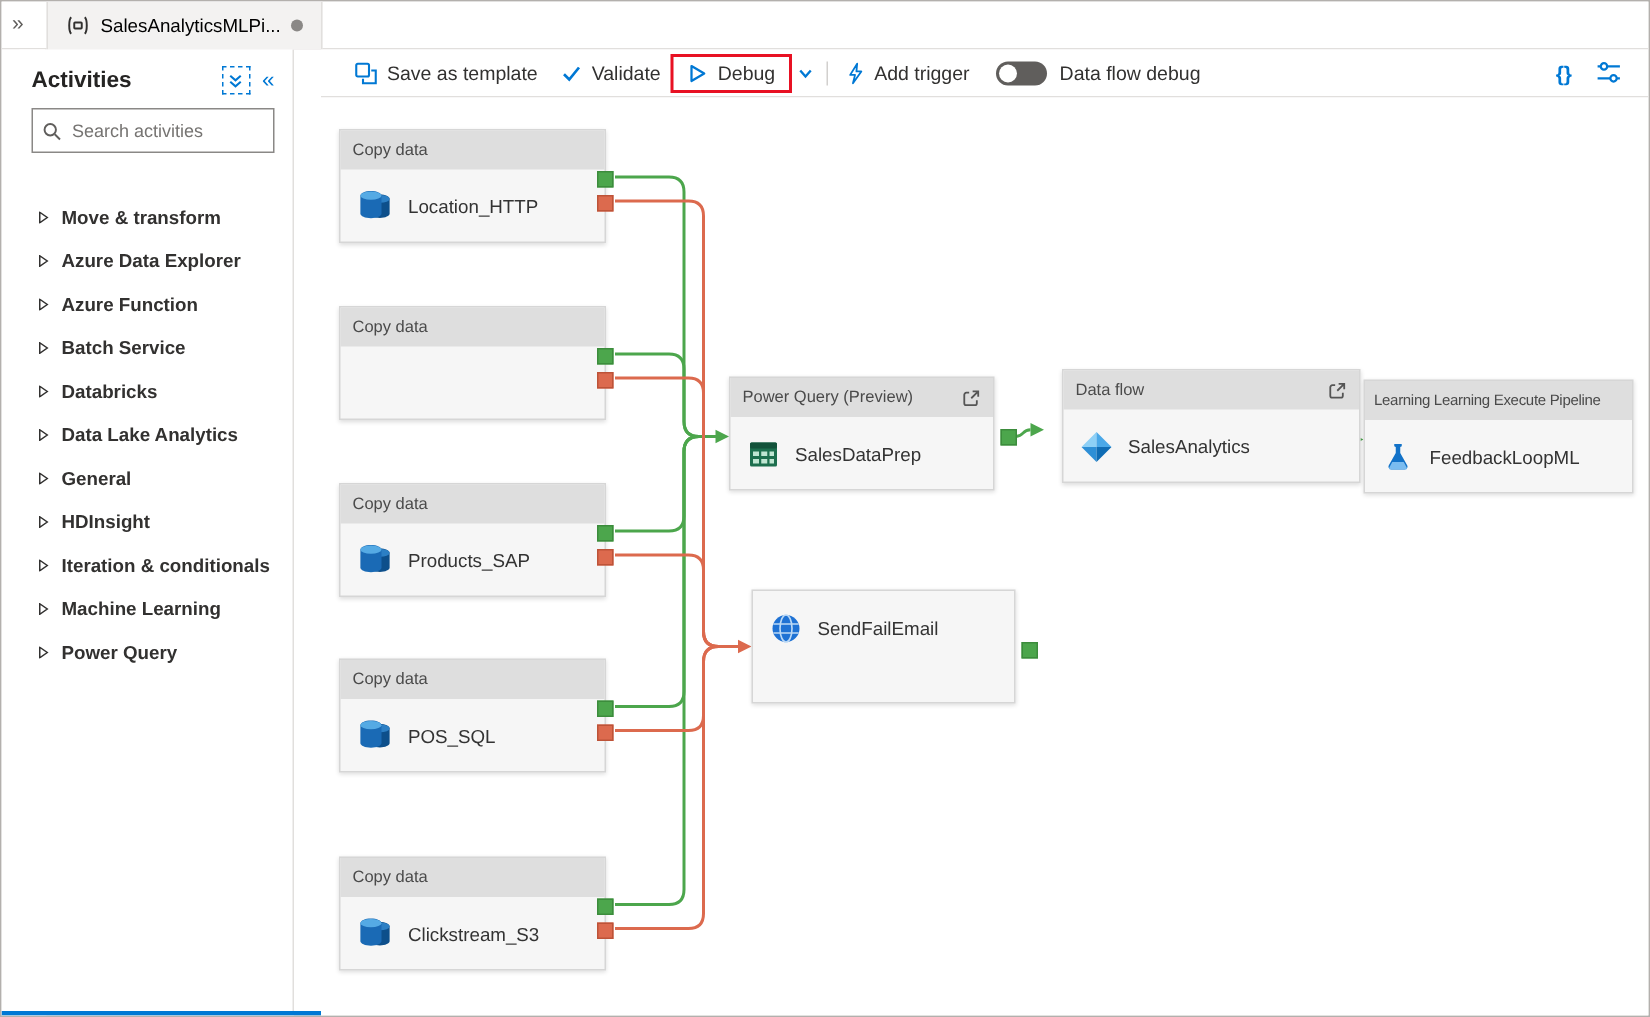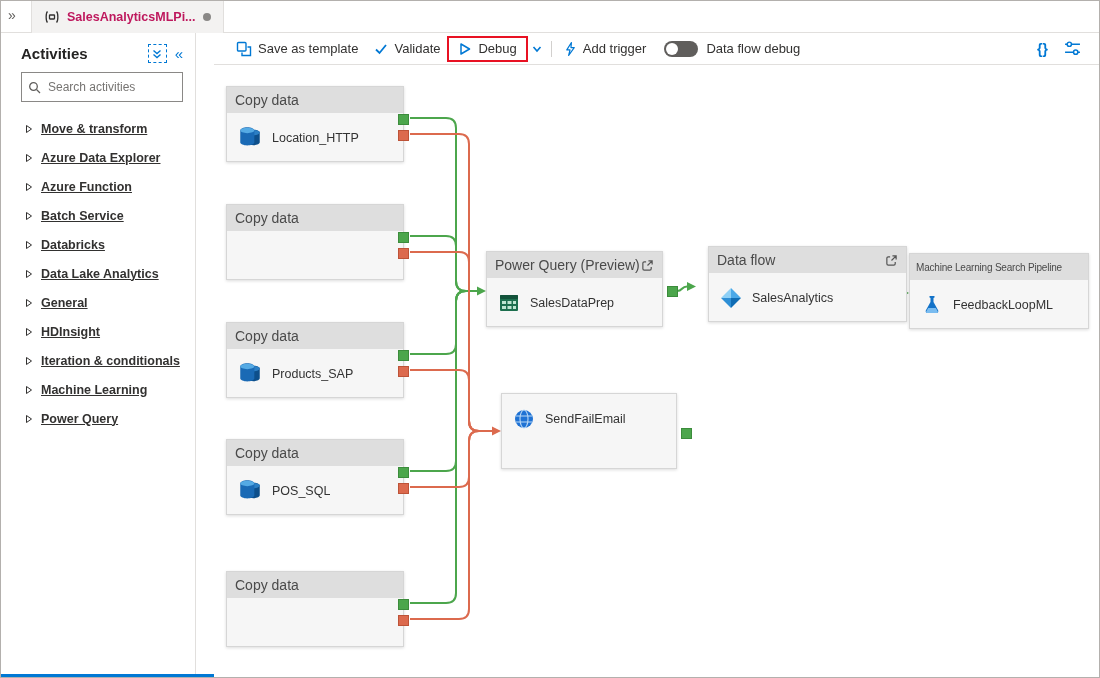--- a/index.html
+++ b/index.html
@@ -4,53 +4,53 @@
 <style>
   * { box-sizing: border-box; }
   html,body { margin:0; padding:0; }
   body { font-family:"Liberation Sans", sans-serif; color:#323130; background:#fff; }
   .app { position:relative; width:1100px; height:678px; background:#fff; border:1px solid #b3b0ad; overflow:hidden; }
 
   
   .tabbar { position:absolute; left:0; top:0; right:0; height:32px; background:#fff; border-bottom:1px solid #e1dfdd; }
   .expand-left { position:absolute; left:7px; top:6px; font-size:14px; color:#605e5c; cursor:pointer; }
   .tab { position:absolute; left:30px; top:0; height:32px; display:flex; align-items:center; gap:7px; padding:0 12px; background:#f3f2f1; border-left:1px solid #e1dfdd; border-right:1px solid #e1dfdd; }
-  .tab-title { font-size:12.5px; font-weight:700; color:#be185d; white-space:nowrap; }
+  .tab-title { font-size:12.5px; font-weight:400; color:#000000; white-space:nowrap; }
   .dirty-dot { width:8px; height:8px; border-radius:50%; background:#8a8886; }
 
   
   .leftstrip { position:absolute; left:0; top:32px; width:30px; bottom:0; background:#fff; border-right:1px solid #e1dfdd; }
   .sidebar { position:absolute; left:12px; top:32px; width:183px; bottom:0; background:#fff; border-right:1px solid #e1dfdd; }
   .sidebar-header { display:flex; align-items:center; gap:8px; padding:11px 12px 9px 8px; }
   .sidebar-title { flex:1; font-size:15px; font-weight:700; color:#252423; }
   .dash-box { display:inline-flex; align-items:center; justify-content:center; width:19px; height:19px; border:1px dashed #0078d4; cursor:pointer; }
   .collapse-glyph { color:#0078d4; font-size:15px; line-height:1; cursor:pointer; }
   .search-box { display:flex; align-items:center; gap:5px; margin:0 12px 0 8px; height:23px; border:1px solid #8a8886; padding:14px 6px; background:#fff; }
   .search-box input { border:none; outline:none; flex:1; font-size:12px; font-family:"Liberation Sans", sans-serif; color:#323130; background:transparent; }
   .search-box input::placeholder { color:#767472; }
-  .tree { margin-top:12px;text-decoration:underline; }
+  .tree { margin-top:28px; }
   .tree-item { display:flex; align-items:center; gap:8px; height:29px; padding-left:12px; font-size:12.5px; font-weight:600; color:#323130; cursor:pointer; white-space:nowrap; }
   .caret { display:inline-flex; width:8px; }
 
   
   .toolbar { position:absolute; left:213px; top:32px; right:0; height:32px; background:#fff; border-bottom:1px solid #e1dfdd; display:flex; align-items:center; padding:0 14px; }
   .tb-btn { display:flex; align-items:center; gap:6px; font-size:13px; color:#323130; padding:0 8px; height:32px; cursor:pointer; white-space:nowrap; }
   .tb-divider { width:1px; height:16px; background:#d2d0ce; margin:0 4px; }
   .debug-wrap { position:relative; margin:0 2px; }
   .annotation-box { position:absolute; left:-3px; right:-3px; top:3px; bottom:3px; border:2px solid #e81123; pointer-events:none; }
   .toggle { position:relative; width:34px; height:16px; border-radius:9px; background:#605e5c; cursor:pointer; margin:0 8px 0 10px; flex:none; }
   .toggle .knob { position:absolute; left:2px; top:2px; width:12px; height:12px; border-radius:50%; background:#fff; }
   .toolbar-right { margin-left:auto; display:flex; align-items:center; gap:16px; padding-right:4px; }
   .code-braces { color:#0078d4; font-size:14px; font-weight:700; cursor:pointer; }
 
   
   .canvas { position:absolute; left:213px; top:64px; right:0; bottom:0; background:#fff; overflow:hidden; }
   .wires { position:absolute; left:0; top:0; pointer-events:none; }
   .node { position:absolute; height:76px; background:#f6f6f6; border:1px solid #d6d6d6; box-shadow:0 1px 3px rgba(0,0,0,.14); cursor:pointer; }
-  .node-header { display:flex; align-items:center; height:26px; background:#dedede; padding:0 8px; font-size:14px; color:#4a4a4a; white-space:nowrap; overflow:hidden; }
+  .node-header { display:flex; align-items:center; height:26px; background:#dedede; padding:0 8px; font-size:11px; color:#4a4a4a; white-space:nowrap; overflow:hidden; }
   .node-header.tight { font-size:10px; letter-spacing:-0.2px; padding:0 6px; }
   .hdr-open { margin-left:auto; display:inline-flex; cursor:pointer; }
   .node-body { display:flex; align-items:center; gap:9px; height:49px; padding:0 10px; }
   .node-name { font-size:12.5px; color:#333; white-space:nowrap; overflow:hidden; }
   .port { position:absolute; width:11px; height:11px; }
   .port.success { background:#4ca64c; border:1px solid #3c8c3c; }
   .port.fail { background:#dc6a4e; border:1px solid #bd5338; }
   .port.out-s { right:-6px; top:27px; }
   .port.out-f { right:-6px; top:43px; }
   .port.detached { right:-16px; top:34px; }
@@ -352,20 +352,31 @@
         <span class="node-name">POS_SQL</span>
       </div>
       <span class="port success out-s"></span>
       <span class="port fail out-f"></span>
     </div>
 
     <div class="node" style="left:12px; top:506px; width:178px;">
       <div class="node-header">
           <span>Copy data</span>
         </div>
+      <div class="node-body">
+        <span>
+            <svg width="26" height="26" viewBox="0 0 24 24">
+              <path fill="#0d4f8b" d="M9 7c0-1.5 2.7-2.7 6-2.7S21 5.5 21 7v9c0 1.5-2.7 2.7-6 2.7S9 17.5 9 16z"></path>
+              <ellipse cx="15" cy="7" rx="6" ry="2.4" fill="#2c7fc4"></ellipse>
+              <path fill="#1a6ab5" d="M3 5c0-1.6 2.9-2.9 6.5-2.9S16 3.4 16 5v11c0 1.6-2.9 2.9-6.5 2.9S3 17.6 3 16z"></path>
+              <ellipse cx="9.5" cy="5" rx="6.5" ry="2.5" fill="#55aae4"></ellipse>
+            </svg>
+          </span>
+        <span class="node-name">Clickstream_S3</span>
+      </div>
       <span class="port success out-s"></span>
       <span class="port fail out-f"></span>
     </div>
 
     <div class="node" style="left:272px; top:186px; width:177px;">
       <div class="node-header">
         <span>Power Query (Preview)</span>
         <span class="hdr-open">
             <svg width="13" height="13" viewBox="0 0 14 14">
               <path d="M5.5 3 H3.5 C2.7 3 2 3.7 2 4.5 v6 C2 11.3 2.7 12 3.5 12 h6 c.8 0 1.5-.7 1.5-1.5 V8.5" fill="none" stroke="#555" stroke-width="1.3"></path>
@@ -412,21 +423,21 @@
               <path d="M22 12 L12 22 L12 12 Z" fill="#0f6cb4"></path>
             </svg>
           </span>
         <span class="node-name">SalesAnalytics</span>
       </div>
       <span class="port success detached"></span>
     </div>
 
     <div class="node" style="left:695px; top:188px; width:180px;">
       <div class="node-header tight">
-          <span>Machine Learning Search Pipeline</span>
+          <span>Learning Learning Execute Pipeline</span>
         </div>
       <div class="node-body">
         <span>
             <svg width="24" height="24" viewBox="0 0 24 24">
               <path fill="#1272c8" d="M9.5 3 h5 v1.5 l-1 .5 v4 l4.6 8.2 c.7 1.3 -.2 2.8 -1.7 2.8 H7.6 c-1.5 0 -2.4 -1.5 -1.7 -2.8 L10.5 9 V5 l-1 -.5 z"></path>
               <path fill="#7abcf0" d="M8.2 15 h7.6 l2 3.6 c.3 .6 -.1 1.4 -.8 1.4 H7 c-.7 0 -1.1 -.8 -.8 -1.4 z"></path>
             </svg>
           </span>
         <span class="node-name">FeedbackLoopML</span>
       </div>

